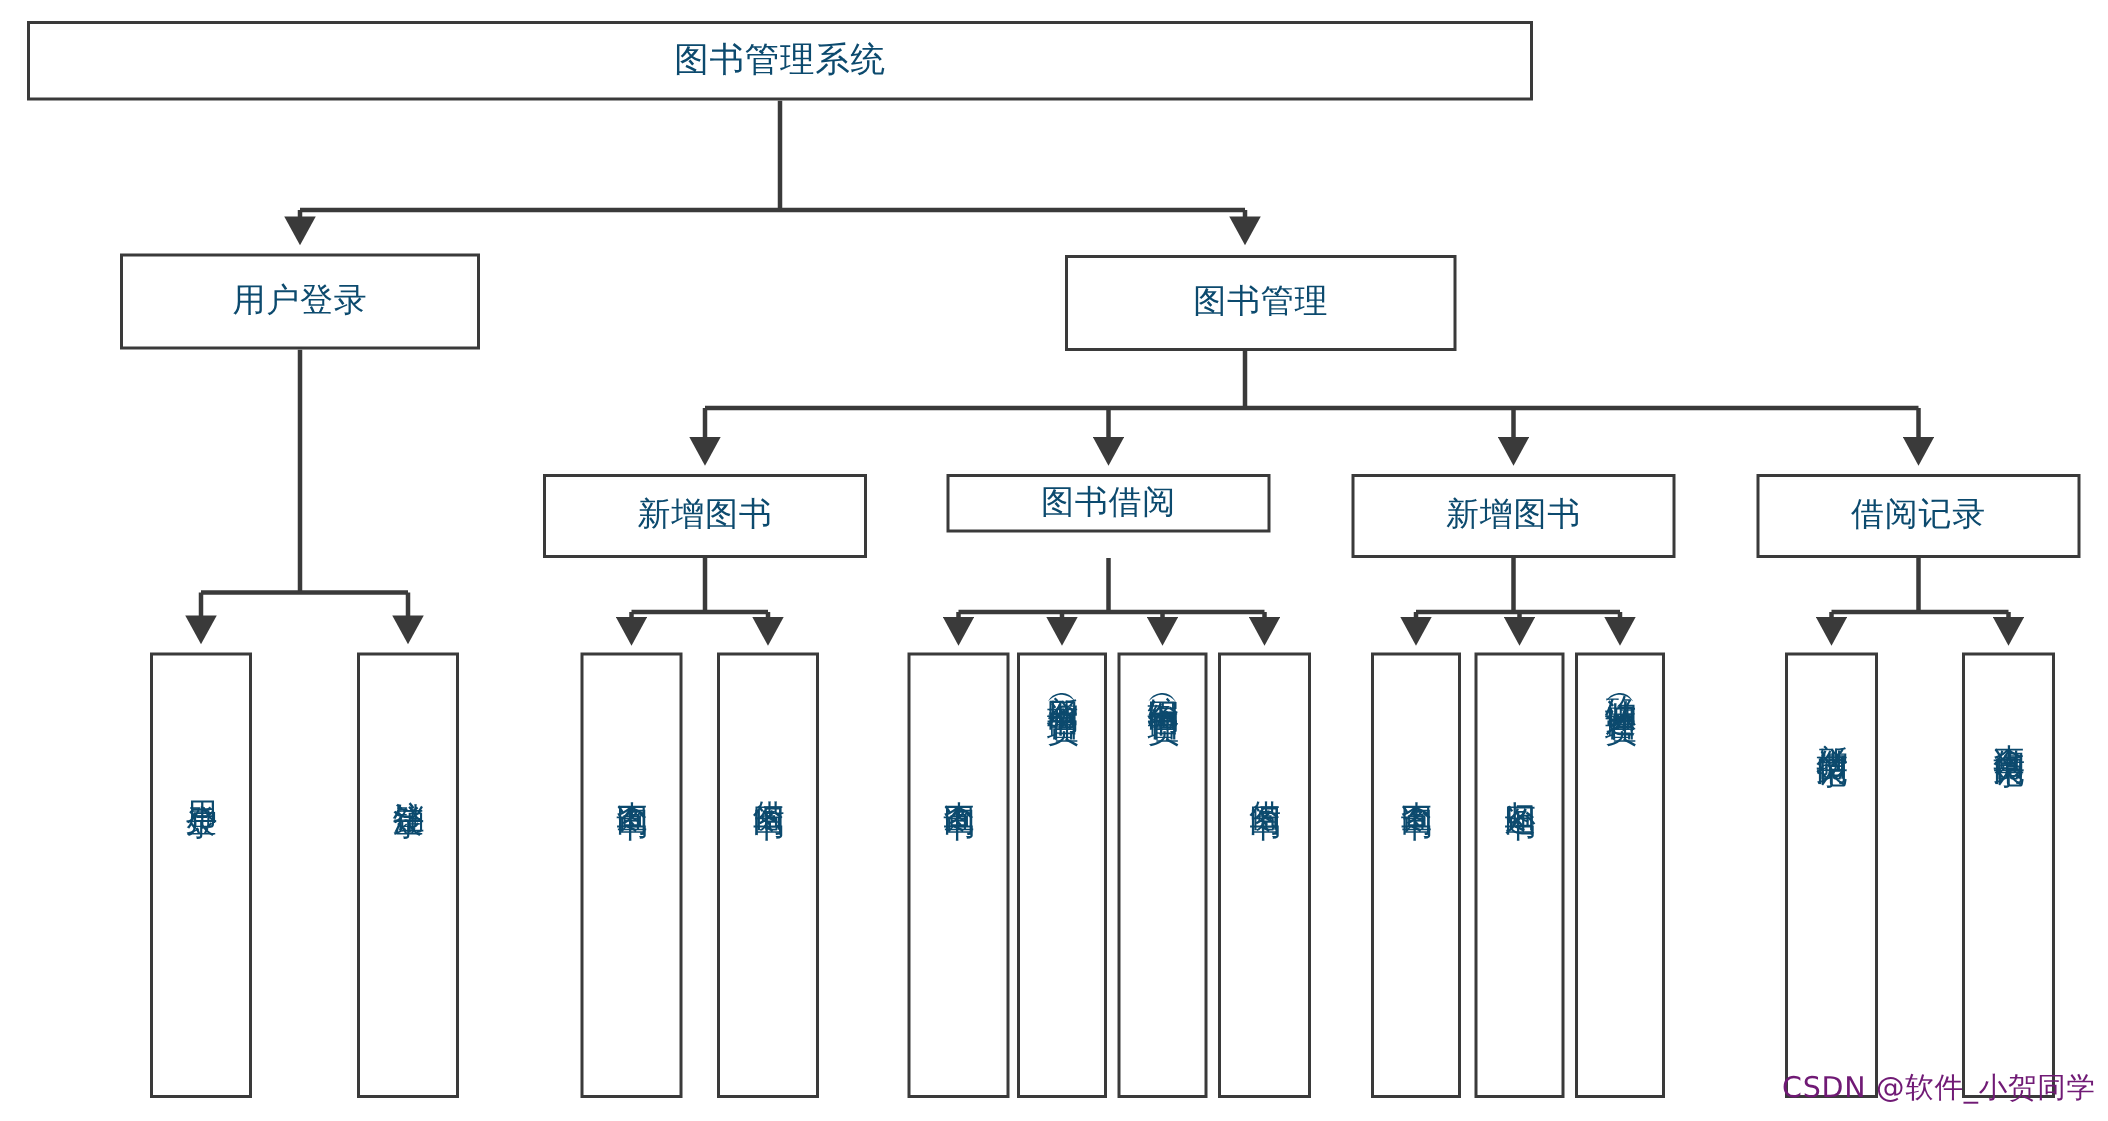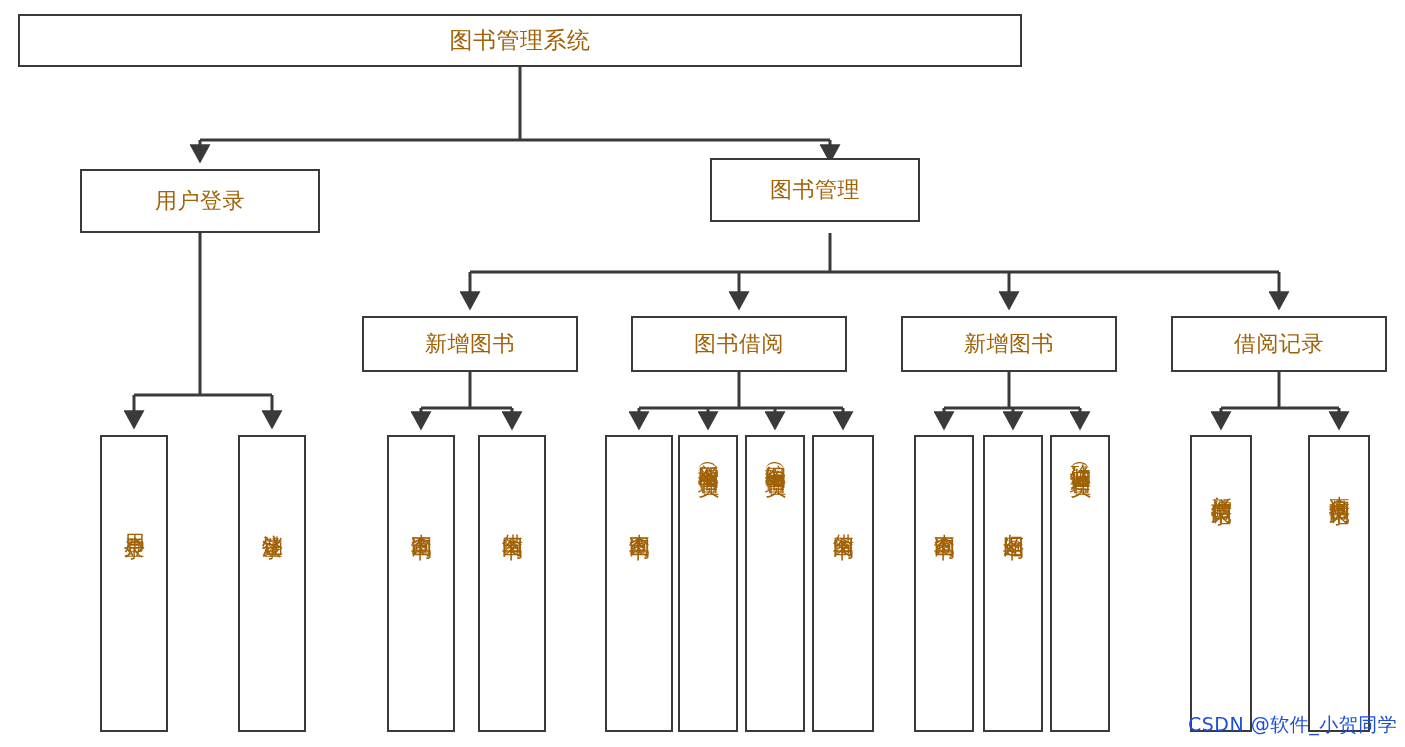--- a/index.html
+++ b/index.html
@@ -27,21 +27,21 @@
     pointer-events: none;
   }
   .node {
     position: absolute;
     box-sizing: border-box;
     border: 2px solid #3a3a3a;
     background: #ffffff;
     display: flex;
     align-items: center;
     justify-content: center;
-    color: #a16207;
+    color: #0c4a6e;
   }
   .node-label {
     display: block;
     text-align: center;
     line-height: 1.05;
     letter-spacing: 0.5px;
   }
   
   .node.horiz .node-label {
     writing-mode: horizontal-tb;
@@ -138,28 +138,28 @@
     </g>
   </svg>
 
   <div class="node horiz root" id="node-root" style="left: 18px; top: 14px; width: 1004px; height: 53px;">
     <span class="node-label">图书管理系统</span>
   </div>
 
   <div class="node horiz" id="node-l2-0" style="left: 80px; top: 169px; width: 240px; height: 64px;">
     <span class="node-label">用户登录</span>
   </div>
-  <div class="node horiz" id="node-l2-1" style="left: 710px; top: 158px; width: 210px; height: 64px;">
+  <div class="node horiz" id="node-l2-1" style="left: 710px; top: 170px; width: 261px; height: 64px;">
     <span class="node-label">图书管理</span>
   </div>
 
   <div class="node horiz" id="node-l3-0" style="left: 362px; top: 316px; width: 216px; height: 56px;">
     <span class="node-label">新增图书</span>
   </div>
-  <div class="node horiz" id="node-l3-1" style="left: 631px; top: 316px; width: 216px; height: 56px;">
+  <div class="node horiz" id="node-l3-1" style="left: 631px; top: 316px; width: 216px; height: 39px;">
     <span class="node-label">图书借阅</span>
   </div>
   <div class="node horiz" id="node-l3-2" style="left: 901px; top: 316px; width: 216px; height: 56px;">
     <span class="node-label">新增图书</span>
   </div>
   <div class="node horiz" id="node-l3-3" style="left: 1171px; top: 316px; width: 216px; height: 56px;">
     <span class="node-label">借阅记录</span>
   </div>
 
   <div class="node vert mid" id="node-leaf-0" style="left: 100px; top: 435px; width: 68px; height: 297px;">
@@ -195,15 +195,15 @@
   <div class="node vert taller" id="node-leaf-10" style="left: 1050px; top: 435px; width: 60px; height: 297px;">
     <span class="node-label">确认归还（管理员）</span>
   </div>
   <div class="node vert midlong" id="node-leaf-11" style="left: 1190px; top: 435px; width: 62px; height: 297px;">
     <span class="node-label">新增借阅记录</span>
   </div>
   <div class="node vert midlong" id="node-leaf-12" style="left: 1308px; top: 435px; width: 62px; height: 297px;">
     <span class="node-label">查询借阅记录</span>
   </div>
 
-  <div class="watermark" style="color: #1d4ed8;">CSDN @软件_小贺同学</div>
+  <div class="watermark" style="color: #701a75;">CSDN @软件_小贺同学</div>
 
 </div>
 
 </body></html>

